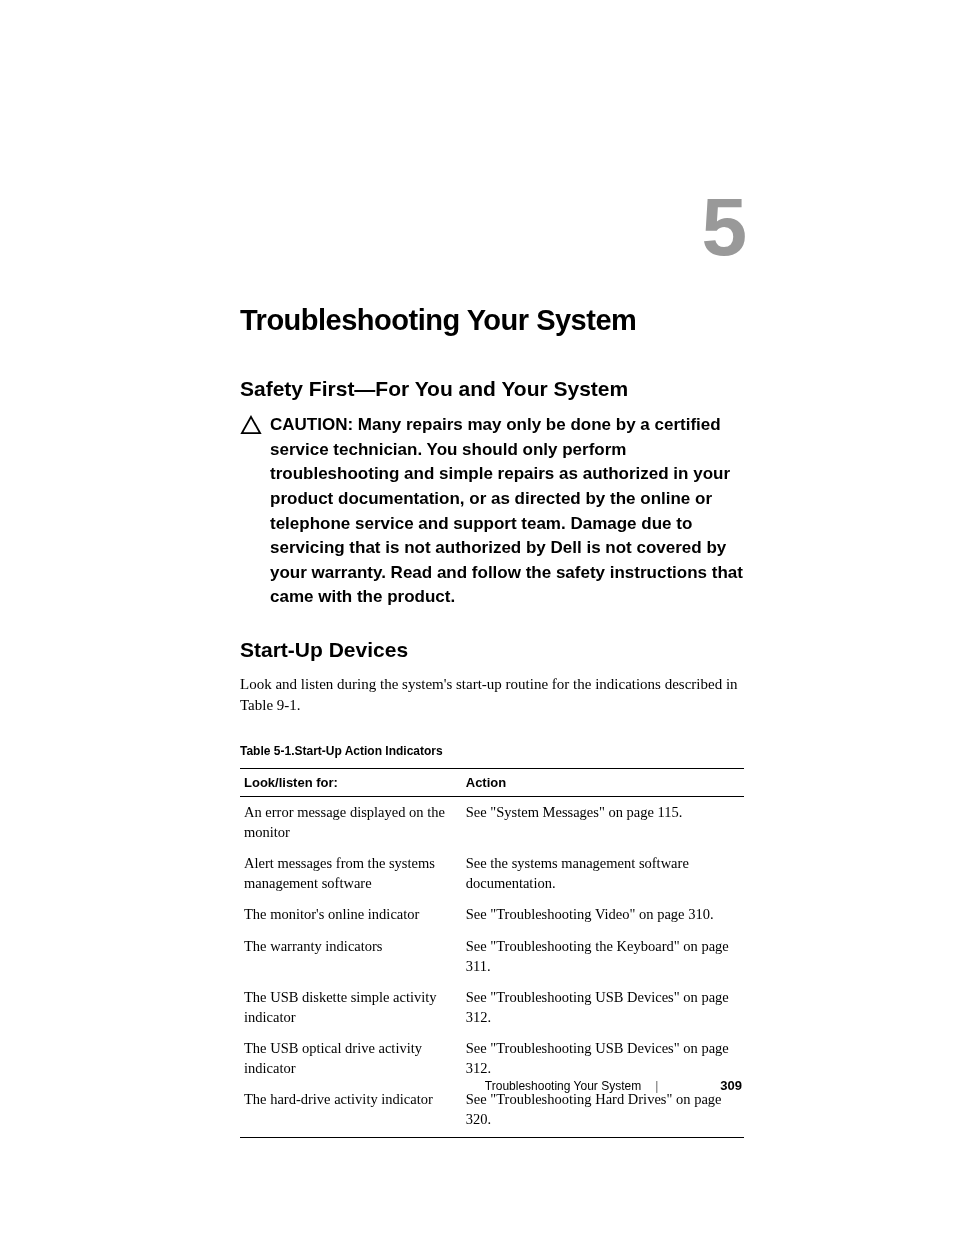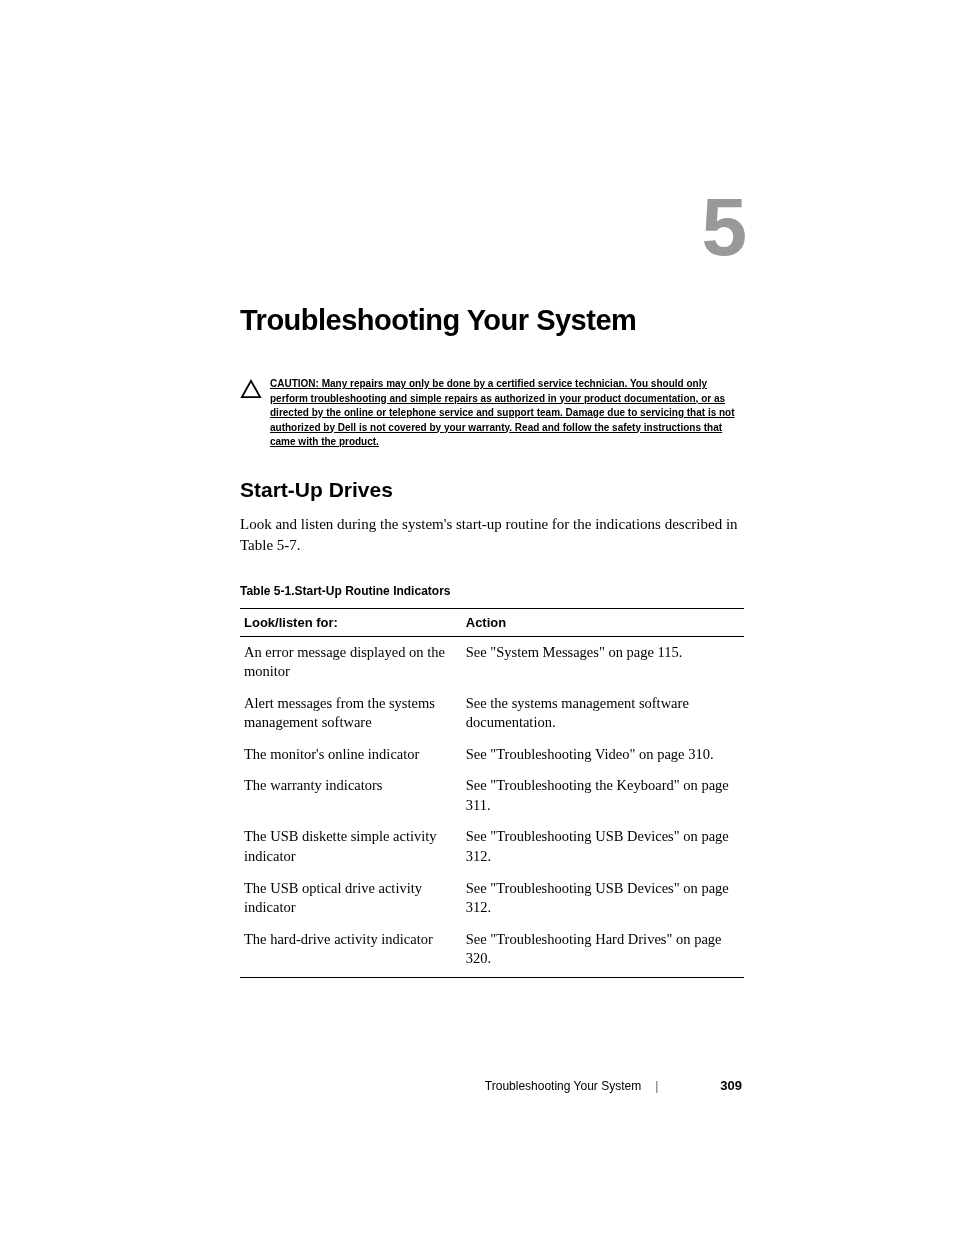--- a/index.html
+++ b/index.html
@@ -50,24 +50,23 @@
     }
     .caution-icon {
       flex-shrink: 0;
       width: 22px;
       height: 20px;
       margin-right: 8px;
       margin-top: 2px;
     }
     .caution-text {
       font-family: Arial, Helvetica, sans-serif;
-      font-size: 10px;
+      font-size: 17px;
       font-weight: bold;
       line-height: 1.45;
-      text-decoration: underline;
     }
     .caution-label {
       font-weight: bold;
     }
     .body-text {
       font-family: Georgia, 'Times New Roman', serif;
       font-size: 15px;
       line-height: 1.4;
       margin-bottom: 10px;
     }
@@ -130,37 +129,38 @@
       margin-left: 48px;
     }
   </style>
 </head>
 <body>
 
 <div class="page">
   <div class="chapter-number">5</div>
   <h1 class="chapter-title">Troubleshooting Your System</h1>
 
+  <h2 class="section-heading">Safety First—For You and Your System</h2>
 
   <div class="caution-block">
     <span class="caution-icon">
       <svg viewBox="0 0 24 22" width="22" height="20">
         <path d="M12 2 L22 20 L2 20 Z" fill="none" stroke="#000" stroke-width="2"></path>
       </svg>
     </span>
     <p class="caution-text">
       <span class="caution-label">CAUTION: </span><span>Many repairs may only be done by a certified service technician. You should only perform troubleshooting and simple repairs as authorized in your product documentation, or as directed by the online or telephone service and support team. Damage due to servicing that is not authorized by Dell is not covered by your warranty. Read and follow the safety instructions that came with the product.</span>
     </p>
   </div>
 
-  <h2 class="section-heading">Start-Up Drives</h2>
-  <p class="body-text">Look and listen during the system's start-up routine for the indications described in Table 5-7.</p>
+  <h2 class="section-heading">Start-Up Devices</h2>
+  <p class="body-text">Look and listen during the system's start-up routine for the indications described in Table 9-1.</p>
 
   <div class="table-caption">
-    <span class="table-label">Table 5-1.</span><span>Start-Up Routine Indicators</span>
+    <span class="table-label">Table 5-1.</span><span>Start-Up Action Indicators</span>
   </div>
 
   <table class="indicators-table">
     <thead>
       <tr>
         <th>Look/listen for:</th>
         <th>Action</th>
       </tr>
     </thead>
     <tbody>

